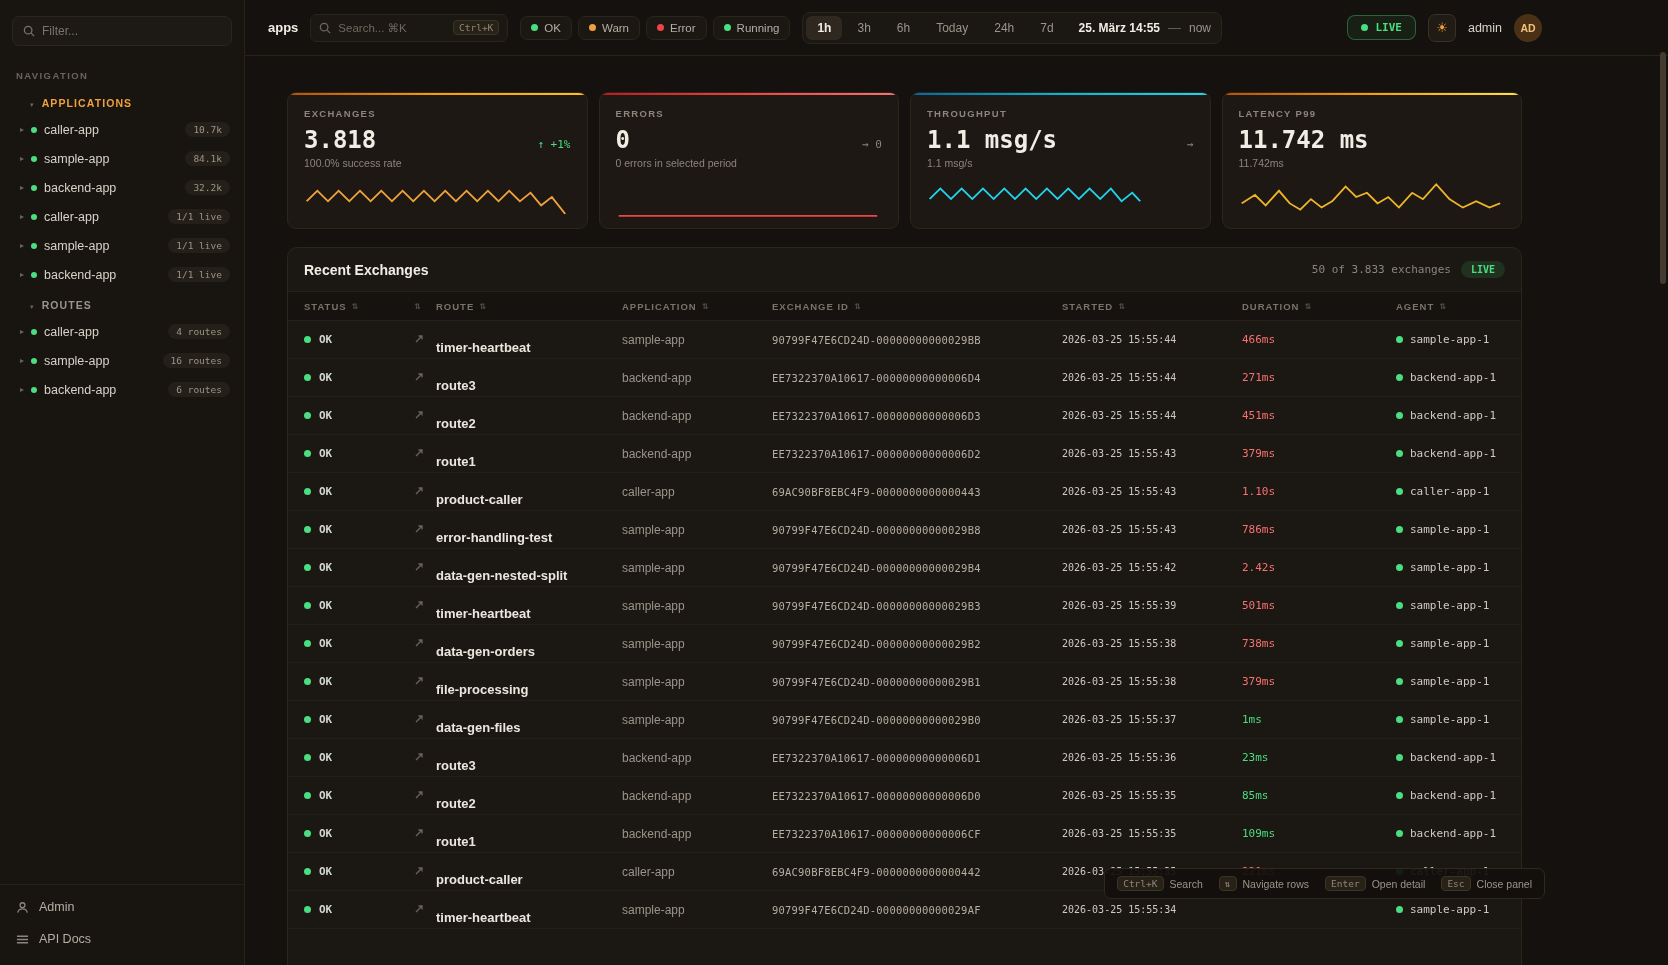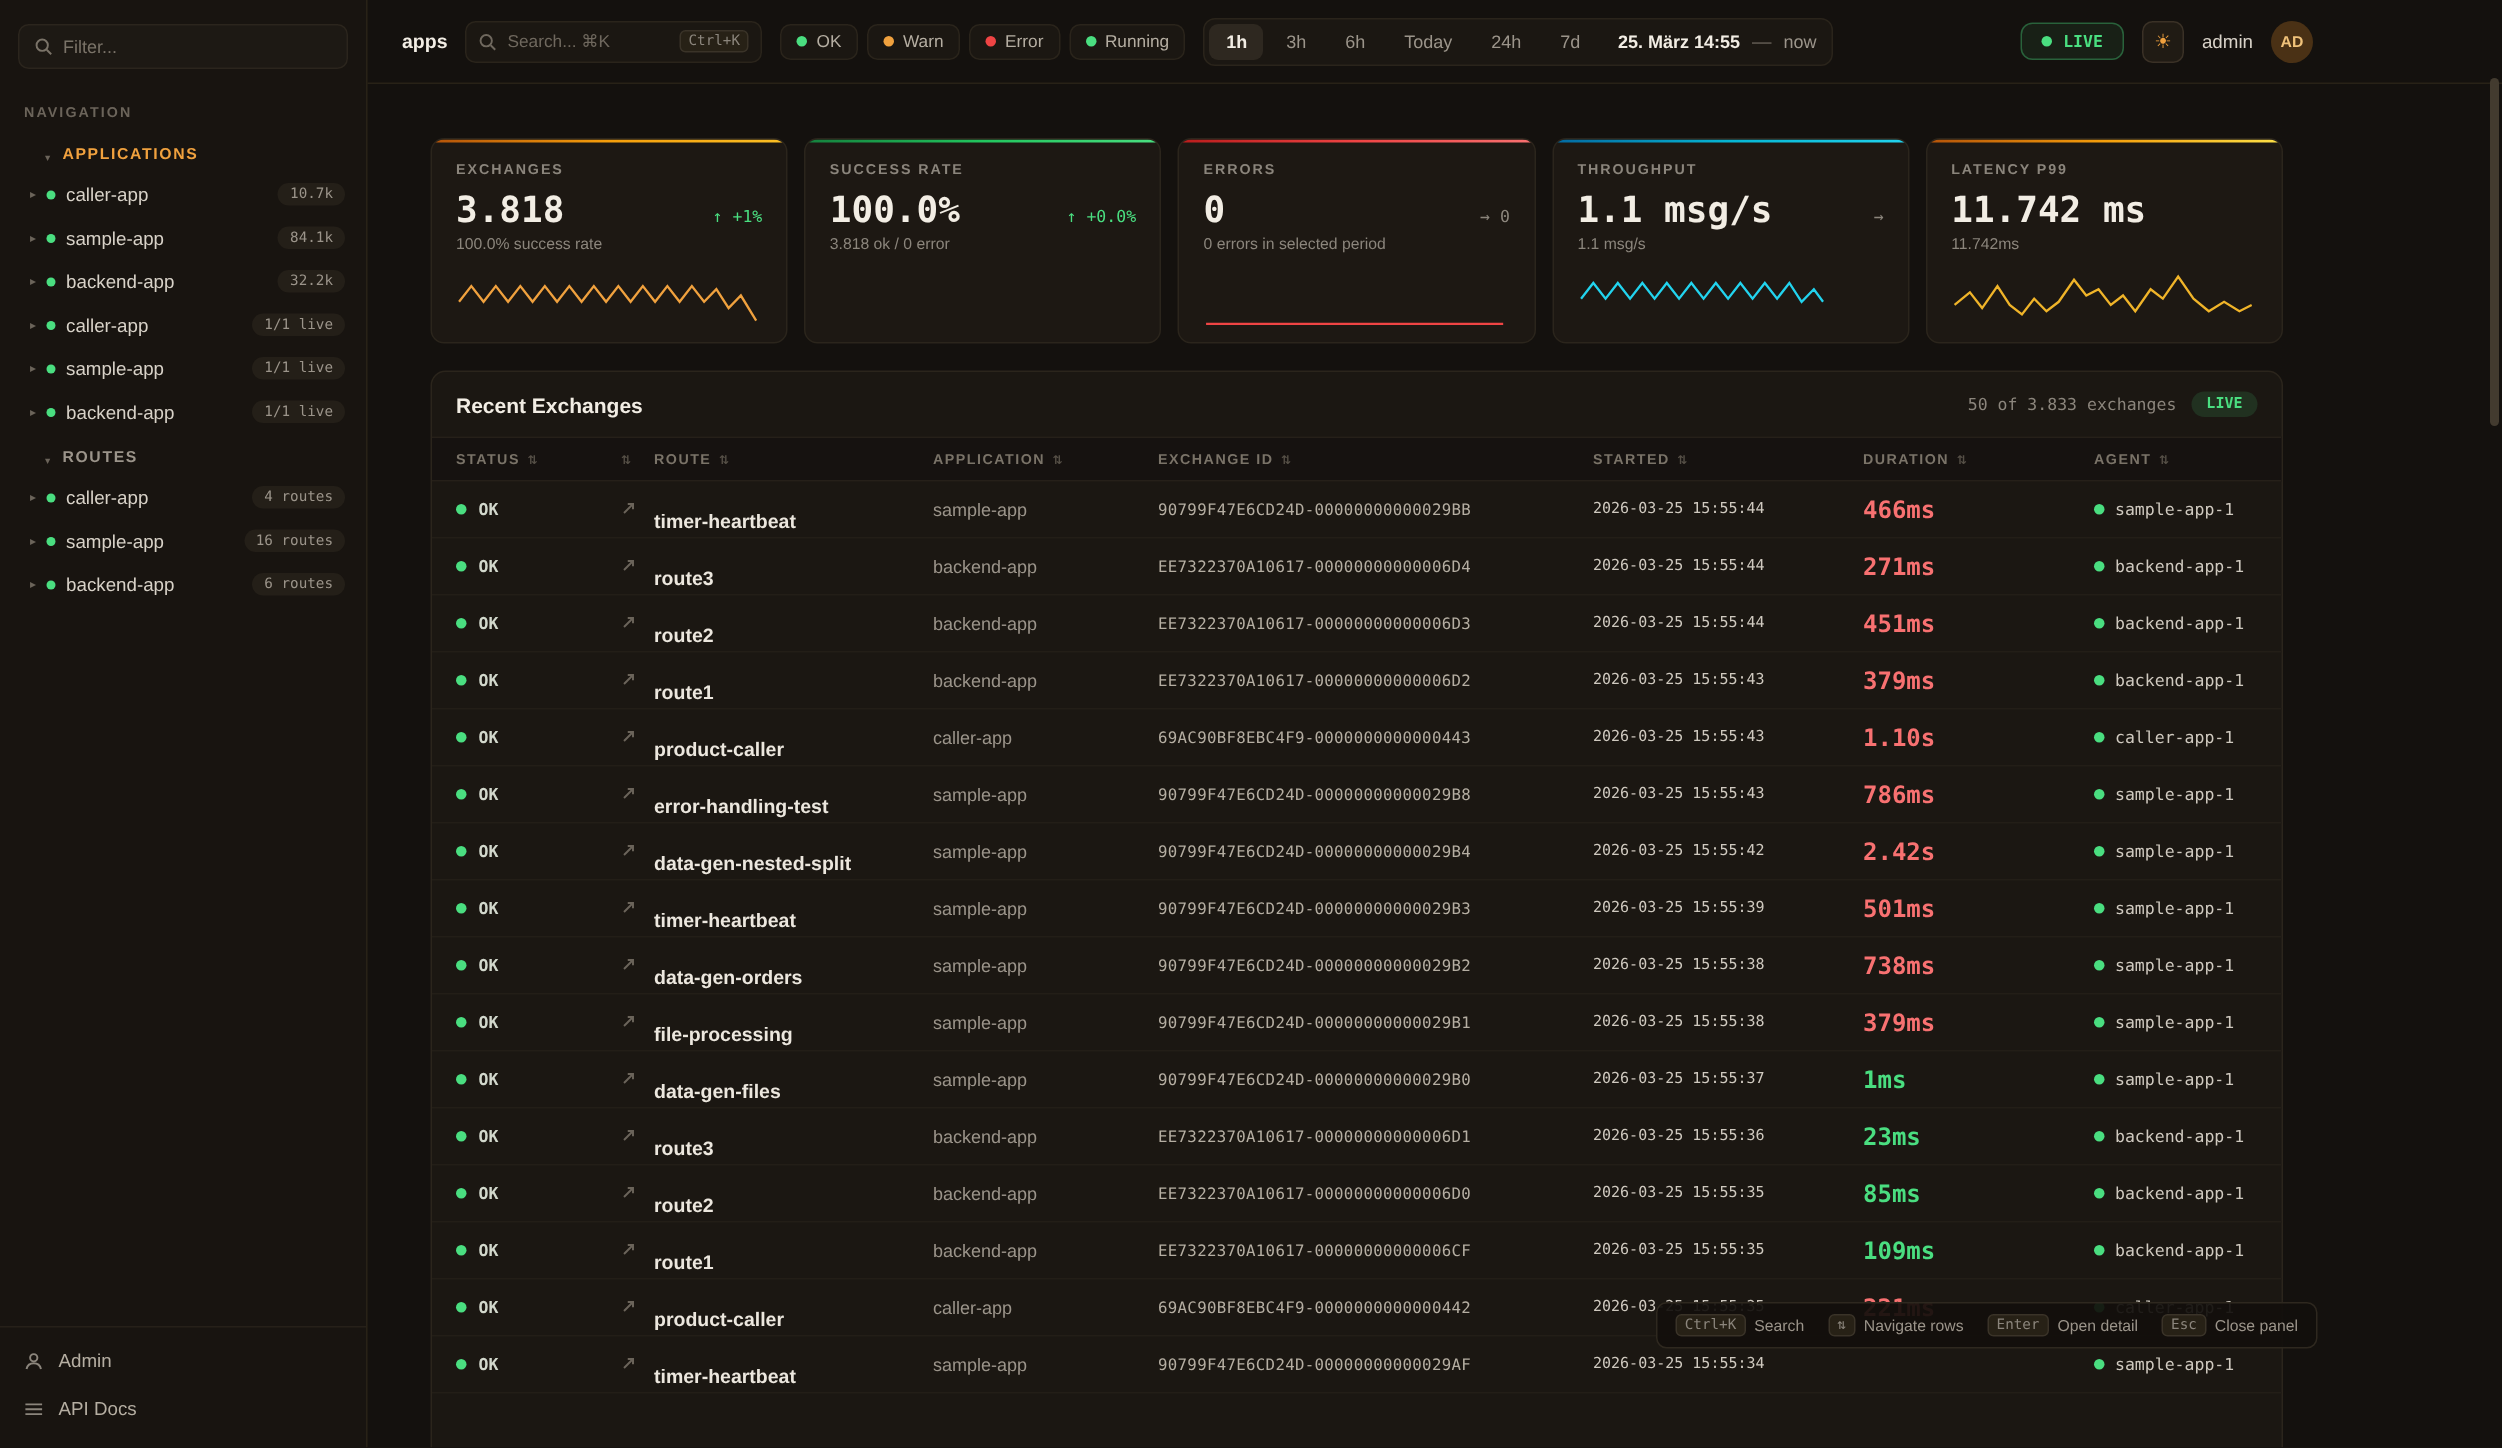--- a/index.html
+++ b/index.html
@@ -90,21 +90,21 @@
   .thead { background:#161210; border-top:1px solid #262019; border-bottom:1px solid #262019; height:30px; }
   .th { display:flex; align-items:center; gap:5px; font-size:9.5px; letter-spacing:1px; color:#7a7368; font-weight:bold; cursor:pointer; }
   .sort-glyph { font-size:8px; color:#554f46; font-family:"DejaVu Sans",sans-serif; }
   .trow { height:38px; border-bottom:1px solid #231e17; cursor:pointer; }
   .status-cell { display:flex; align-items:center; gap:8px; }
   .status-txt { font-family:"DejaVu Sans Mono",monospace; font-size:11px; font-weight:bold; color:#d2d8cc; }
   .route-cell { font-size:13px; font-weight:600; color:#ece7de;margin-top:16px; }
   .app-cell { font-size:12px; color:#9b948a; }
   .id-cell { font-size:10.5px; color:#b5aea2; letter-spacing:.2px; }
   .started-cell { font-size:10px; font-weight:normal; color:#cfc9bf; }
-  .dur-cell { font-size:16px; font-weight:bold; }
+  .dur-cell { font-size:11px; font-weight:normal; }
   .dur-red { color:#f87171; }
   .dur-green { color:#4ade80; }
   .agent-cell { display:flex; align-items:center; gap:7px; font-size:11px; color:#cfc9bf; }
   .agent-cell .mono { font-size:11px; }
 
   
   .hints { position:absolute; right:123px; bottom:66px; display:flex; align-items:center; gap:16px; background:rgba(18,15,12,.93); border:1px solid #2e281f; border-radius:7px; padding:7px 12px; font-size:10.5px; color:#9b948a; }
   .hint { display:flex; align-items:center; gap:6px; white-space:nowrap; }
   .scroll-thumb { position:absolute; right:2px; top:52px; width:6px; height:232px; background:#433b2f; border-radius:3px; }
 </style>
@@ -319,28 +319,20 @@
             <span class="trend green">↑ +1%</span>
           </div>
           <div class="stat-sub">100.0% success rate</div>
           <div class="spark">
             <svg viewBox="0 0 200 40" preserveAspectRatio="none">
                 <polyline fill="none" stroke="#f0a13e" stroke-width="1.5" points="2,24 10,14 18,24 26,14 34,24 42,14 50,24 58,14 66,24 74,14 82,24 90,14 98,24 106,14 114,24 122,14 130,24 138,14 146,24 154,14 162,24 170,16 178,28 186,20 196,36"></polyline>
               </svg>
           </div>
         </div>
 
-        <div class="card accent-success">
-          <div class="stat-label">SUCCESS RATE</div>
-          <div class="value-row">
-            <span class="stat-value">100.0%</span>
-            <span class="trend green">↑ +0.0%</span>
-          </div>
-          <div class="stat-sub">3.818 ok / 0 error</div>
-        </div>
 
         <div class="card accent-errors">
           <div class="stat-label">ERRORS</div>
           <div class="value-row">
             <span class="stat-value">0</span>
             <span class="trend gray">→ 0</span>
           </div>
           <div class="stat-sub">0 errors in selected period</div>
           <div class="spark">
             <svg viewBox="0 0 200 40" preserveAspectRatio="none">

